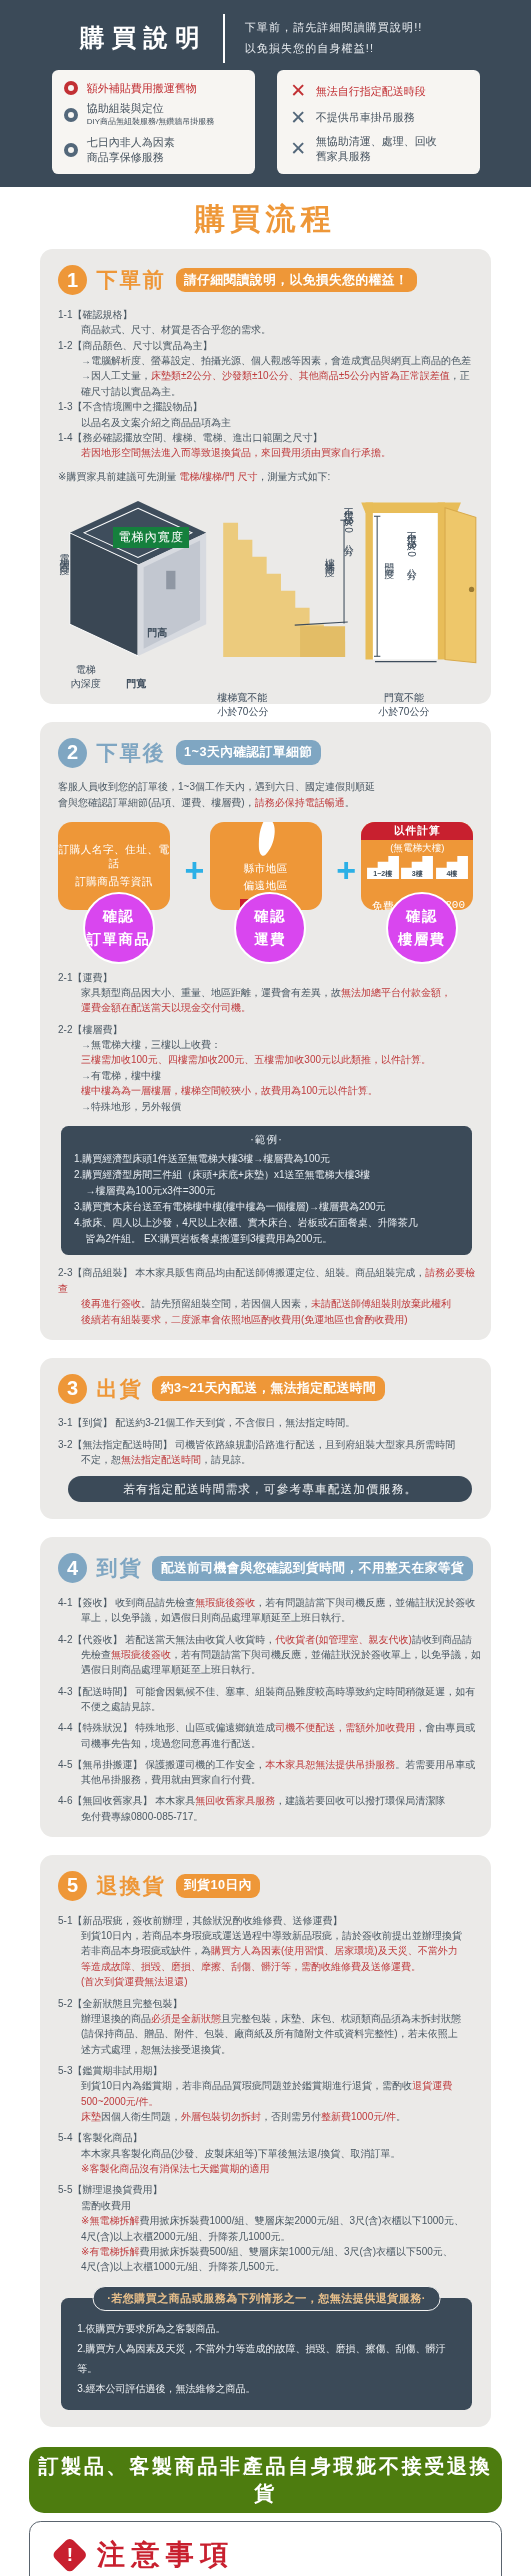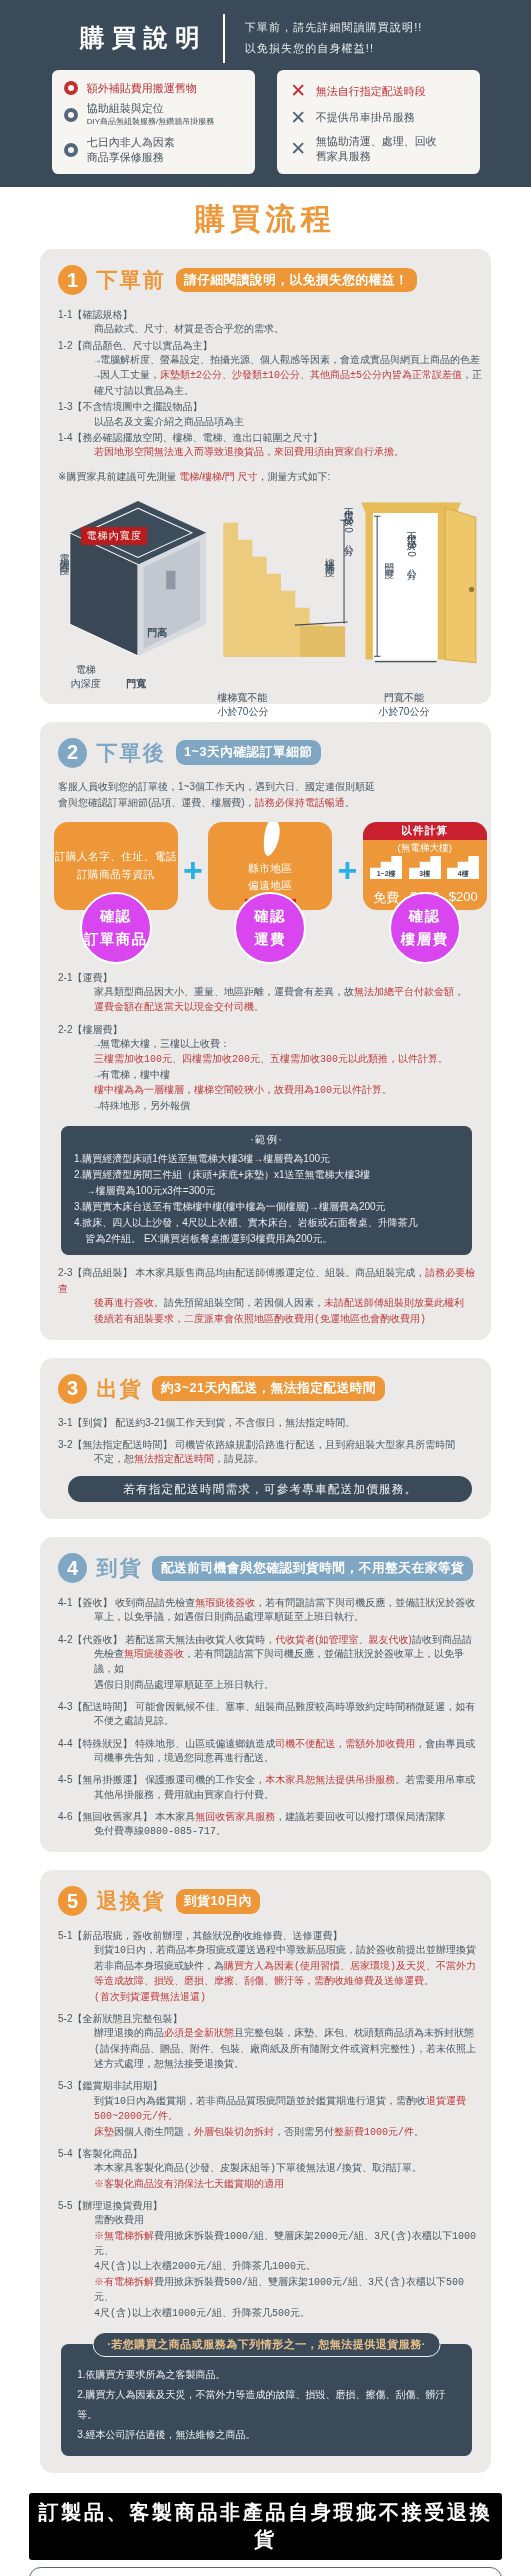--- a/index.html
+++ b/index.html
@@ -30,68 +30,68 @@
   .card { background: #ebeae8; border-radius: 12.7px; margin: 0 40px 18px; padding: 16px 8.5px 12.7px 18px; }
   .sec-head { display: flex; align-items: center; gap: 9.6px; margin-bottom: 11.7px; }
   .circle { flex: 0 0 29px; width: 29px; height: 30px; border-radius: 50%; background: #ee9738; color: #fff; font-size: 20px; font-weight: bold; display: flex; align-items: center; justify-content: center; }
   .sec-title { font-size: 21px; font-weight: bold; color: #ee9738; letter-spacing: 2.1px; }
   .badge { background: #ee9738; color: #fff; font-size: 12.7px; font-weight: bold; padding: 3.7px 8.5px; border-radius: 9px; letter-spacing: 0.5px; }
   .blue .circle, .blue.circle { background: #7fa6c2; }
   .blue .sec-title { color: #7fa6c2; }
   .blue .badge { background: #7fa6c2; }
 
   .tl { font-size: 10px; line-height: 15.4px; color: #4a5863; }
-  .tl.ind { margin-left: 36px; font-family: Liberation Mono, monospace; }
+  .tl.ind { margin-left: 23px; }
   .tl.gap { margin-top: 5.8px; }
   .tl.note { margin-top: 8.5px; }
 
   
   .illus { display: flex; justify-content: space-between; margin: 14px 3.2px 3.2px; height: 189px; }
   .ill { position: relative; }
   .vlab { writing-mode: vertical-rl; color: #3e4d5c; font-size: 10px; letter-spacing: 2.7px; position: absolute; }
   .slab { color: #3e4d5c; font-size: 10px; line-height: 13.3px; position: absolute; }
   .ill-elev { width: 175px; }
-  .lab-width { position: absolute; top: 28px; left: 20px; background: #b91c1c; color: #fff; font-size: 10px; padding: 2.1px 5.3px; letter-spacing: 1.1px; }
+  .lab-width { position: absolute; top: 28px; left: 52px; background: #15803d; color: #fff; font-size: 12px; padding: 2.1px 5.3px; letter-spacing: 1.1px; }
   .ill-stairs { width: 175px; }
   .ill-door { width: 138px; }
 
   
   .diagram { display: flex; justify-content: center; align-items: flex-start; gap: 5.3px; margin: 11.7px 0 5.3px; }
   .dcol { width: 124px; text-align: center; }
-  .obox { position: relative; width: 124px; height: 88px; background: #ee9738; border-radius: 14px; color: #fff; overflow: hidden; }
+  .obox { position: relative; width: 112px; height: 88px; background: #ee9738; border-radius: 14px; color: #fff; overflow: hidden; }
   .obox .ctr { position: absolute; inset: 0; display: flex; flex-direction: column; justify-content: center; align-items: center; gap: 4.2px; font-size: 10.6px; letter-spacing: 0.5px; }
   .obox2 { display: flex; align-items: center; justify-content: center; gap: 4.2px; }
   .tw { flex: 0 0 41px; }
   .ob2txt { display: flex; flex-direction: column; align-items: center; gap: 3.2px; font-size: 10.6px; color: #fff; }
   .rbadge { background: #c8202f; color: #fff; font-size: 9.6px; padding: 1.6px 5.3px; margin-top: 2.1px; }
   .ob3head { position: absolute; top: 0; left: 0; right: 0; height: 18px; background: #c8202f; color: #fff; font-size: 10.6px; font-weight: bold; display: flex; align-items: center; justify-content: center; letter-spacing: 1.1px; }
   .ob3sub { position: absolute; top: 20px; left: 0; right: 0; text-align: center; font-size: 9.6px; color: #fff; }
   .floors { position: absolute; top: 34px; left: 0; right: 0; display: flex; justify-content: space-around; padding: 0 4.2px; }
   .floor { width: 34px; text-align: center; }
   .stair-ic { position: relative; width: 32px; height: 23.4px; margin: 0 auto; }
   .stair-ic svg { display: block; }
   .floor-lab { position: absolute; bottom: 0.5px; left: 0; right: 0; font-size: 7px; color: #3b4a58; font-weight: bold; }
-  .fee { color: #fff; font-size: 13px; margin-top: 10px; }
+  .fee { color: #fff; font-size: 11px; margin-top: 20px; font-family: Liberation Mono, monospace; }
   .dcircle { width: 72px; height: 72px; border-radius: 50%; background: #d946ef; border: 2.7px solid #fff; margin: -18px auto 0; position: relative; z-index: 2; color: #fff; font-size: 14.3px; font-weight: bold; letter-spacing: 1.6px; display: flex; flex-direction: column; align-items: center; justify-content: center; gap: 4.2px; }
   .dplus { color: #2cb0e6; font-size: 34px; font-weight: bold; margin-top: 29px; }
 
   .darkbox { background: #3b4a58; border-radius: 7.4px; margin: 11.7px 10.6px 10.6px 3.2px; padding: 7.4px 12.7px; color: #e8edf2; }
   .darkbox .ex-title { text-align: center; font-size: 10.6px; margin-bottom: 4.2px; letter-spacing: 1.1px; }
   .darkbox .ex-item { font-size: 10px; line-height: 16px; }
   .darkbox .ex-item.ind { margin-left: 11.7px; }
 
   .pill { background: #3b4a58; border-radius: 14px; margin: 8.5px auto 4.2px; width: 404px; padding: 5.8px 0; text-align: center; color: #f2f4f6; font-size: 11.7px; letter-spacing: 1.1px; }
 
   
   .norefund { position: relative; background: #3b4a58; border-radius: 7.4px; margin: 23.4px 10.6px 4.2px 3.2px; padding: 21px 16px 10.6px; }
   .nr-pill { position: absolute; top: -12.7px; left: 50%; transform: translateX(-50%); white-space: nowrap; background: #3b4a58; border: 1.6px solid #f2f2f2; border-radius: 16px; padding: 4.2px 14px; color: #e9c08b; font-size: 11px; font-weight: bold; letter-spacing: 0.5px; }
   .nr-item { color: #eef1f4; font-size: 10px; line-height: 20px; }
 
   
-  .banner { background: #000000; border-radius: 3px; margin: 20px 29px 7.4px; padding: 6.4px 0; text-align: center; color: #fff; font-size: 20px; font-weight: bold; letter-spacing: 2.7px; }
+  .banner { background: #4d7c0f; border-radius: 15px; margin: 20px 29px 7.4px; padding: 6.4px 0; text-align: center; color: #fff; font-size: 20px; font-weight: bold; letter-spacing: 2.7px; }
   .notes { border: 1.6px solid #5a646e; border-radius: 11.7px; margin: 0 29px 21px; background: #fff; padding: 10.6px 18px 14px; }
   .notes-head { display: flex; align-items: center; gap: 14px; margin: 3.2px 0 9.6px 5.3px; }
   .alert { width: 25.5px; height: 25.5px; background: #c8202f; border-radius: 5.3px; transform: rotate(45deg); display: flex; align-items: center; justify-content: center; margin-left: 4.2px; }
   .alert span { transform: rotate(-45deg); color: #fff; font-size: 19px; font-weight: bold; }
   .notes-title { color: #c8202f; font-size: 28px; font-weight: bold; letter-spacing: 6.4px; }
 </style>
 </head>
 <body>
 
 <div class="hdr">

